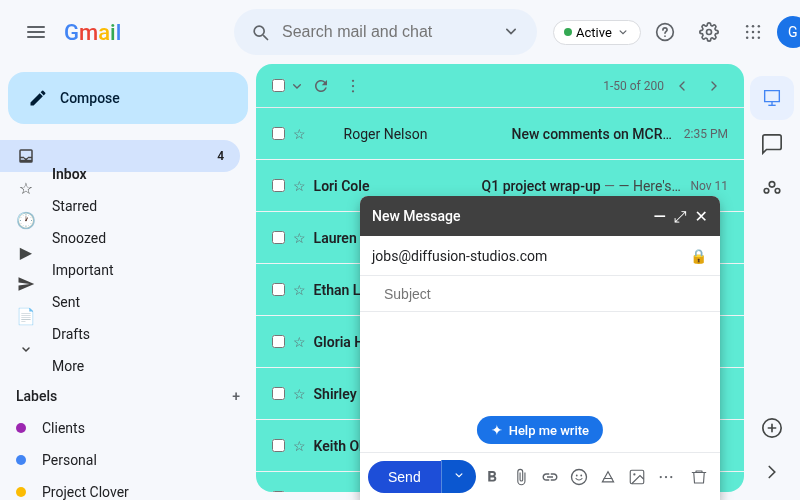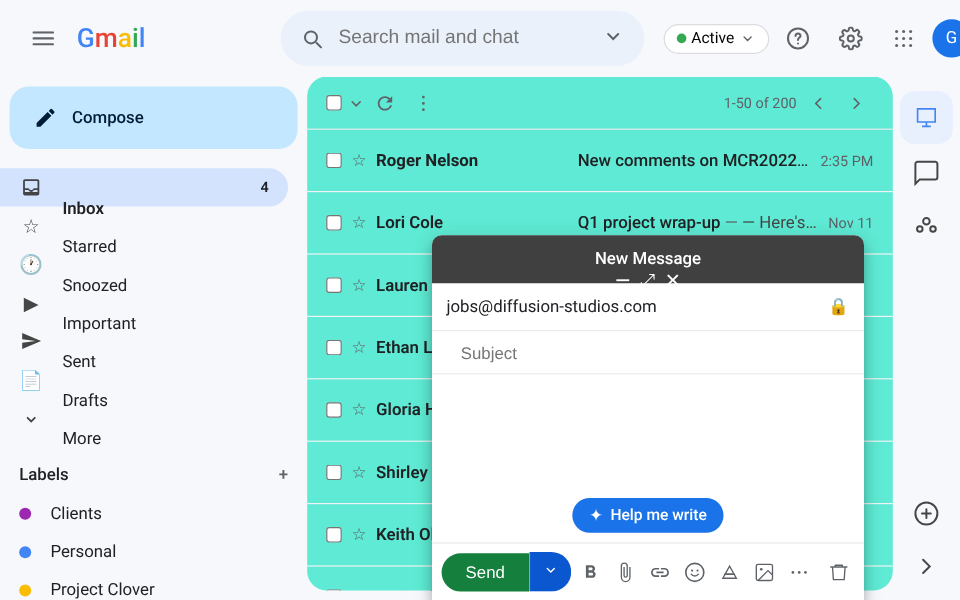--- a/index.html
+++ b/index.html
@@ -55,30 +55,30 @@
     .pagination { margin-left: auto; display: flex; align-items: center; gap: 4px; font-size: 12px; color: #5f6368; }
     .pg-btn { width: 28px; height: 28px; display: flex; align-items: center; justify-content: center; border-radius: 50%; cursor: pointer; }
 
     .email-row { display: flex; align-items: center; padding: 0 16px; height: 52px; border-bottom: 1px solid #f1f3f4; cursor: pointer; }
     .email-row .checkbox { margin-right: 8px; flex-shrink: 0; }
     .email-row .star { margin-right: 8px; color: #5f6368; flex-shrink: 0; }
     .email-row .sender { width: 160px; font-size: 14px; font-weight: 600; color: #202124; flex-shrink: 0; overflow: hidden; white-space: nowrap; text-overflow: ellipsis; margin-right: 8px; }
     .email-row .snippet { flex: 1; font-size: 14px; color: #444746; white-space: nowrap; overflow: hidden; text-overflow: ellipsis; }
     .email-row .subject { color: #202124; font-weight: 500; }
     .email-row .time { font-size: 12px; color: #5f6368; flex-shrink: 0; margin-left: 8px; }
-    .email-row.unread .sender { font-weight: 700; color: #202124; }
+    .email-row.unread .sender { font-weight: 400; color: #202124; margin-left: 30px; }
     .email-row.unread .snippet { color: #202124; }
 
     
     .right-sidebar { width: 56px; flex-shrink: 0; display: flex; flex-direction: column; align-items: center; padding: 8px 0; gap: 4px; }
     .right-icon { width: 40px; height: 40px; display: flex; align-items: center; justify-content: center; border-radius: 50%; cursor: pointer; color: #444746; font-size: 18px; position: relative; }
 
     
     .compose-window { position: fixed; bottom: 0; right: 80px; width: 360px; background: white; border-radius: 8px 8px 0 0; box-shadow: 0 8px 10px 1px rgba(0,0,0,0.14), 0 3px 14px 2px rgba(0,0,0,0.12), 0 5px 5px -3px rgba(0,0,0,0.2); z-index: 100; }
-    .compose-header { display: flex; align-items: center; background: #404040; color: white; padding: 12px 12px; border-radius: 8px 8px 0 0; height: 40px; font-size: 14px; font-weight: 500; cursor: pointer; flex-direction: column; }
+    .compose-header { display: flex; align-items: center; background: #404040; color: white; padding: 12px 12px; border-radius: 8px 8px 0 0; height: 40px; font-size: 14px; font-weight: 500; cursor: pointer; }
     .compose-header-title { flex: 1; }
     .compose-header-icons { display: flex; gap: 8px; align-items: center; }
     .compose-header-icons span { cursor: pointer; font-size: 16px; }
     .compose-to { display: flex; align-items: center; padding: 4px 12px; border-bottom: 1px solid #e8eaed; height: 40px; font-size: 14px; }
     .compose-to-email { color: #202124; flex: 1; }
     .compose-lock { color: #5f6368; }
     .compose-subject { padding: 4px 24px; border-bottom: 1px solid #e8eaed; height: 36px; display: flex; align-items: center; }
     .compose-subject input { border: none; outline: none; font-size: 14px; width: 100%; color: #5f6368; }
     .compose-body { min-height: 160px; padding: 8px 12px; font-size: 14px; color: #202124; position: relative; }
     .compose-ai-btn { display: flex; align-items: center; gap: 6px; background: #1a73e8; color: white; border-radius: 20px; padding: 6px 14px; font-size: 13px; font-weight: 500; position: absolute; bottom: 8px; left: 50%; transform: translateX(-50%); cursor: pointer; white-space: nowrap; }
@@ -379,21 +379,21 @@
     <input type="text" placeholder="Subject" style="">
   </div>
   <div class="compose-body" style="min-height:140px; position:relative;">
     <div class="compose-ai-btn">
       <span class="compose-ai-icon">✦</span>
       <span>Help me write</span>
     </div>
   </div>
   <div class="compose-toolbar">
     <div style="display:flex; align-items:center;">
-      <button class="send-btn" style="border-radius:20px 0 0 20px; padding:8px 20px; background:#15803d; color:white; border:none; font-size:14px; font-weight:500; cursor:pointer;">Send</button>
+      <button class="send-btn" style="border-radius:20px 0 0 20px; padding:8px 20px; background:#1d4ed8; color:white; border:none; font-size:14px; font-weight:500; cursor:pointer;">Send</button>
       <div class="send-dropdown">
         <svg width="14" height="14" viewBox="0 0 24 24">
             <path d="M7 10l5 5 5-5" stroke="white" stroke-width="2" fill="none" stroke-linecap="round"></path>
           </svg>
       </div>
     </div>
     <div class="toolbar-icon">
       <svg width="18" height="18" viewBox="0 0 24 24">
           <path d="M15.6 10.79c.97-.67 1.65-1.77 1.65-2.79 0-2.26-1.75-4-4-4H7v14h7.04c2.09 0 3.71-1.7 3.71-3.79 0-1.52-.86-2.82-2.15-3.42zM10 6.5h3c.83 0 1.5.67 1.5 1.5s-.67 1.5-1.5 1.5h-3v-3zm3.5 9H10v-3h3.5c.83 0 1.5.67 1.5 1.5s-.67 1.5-1.5 1.5z" fill="#5f6368"></path>
         </svg>

